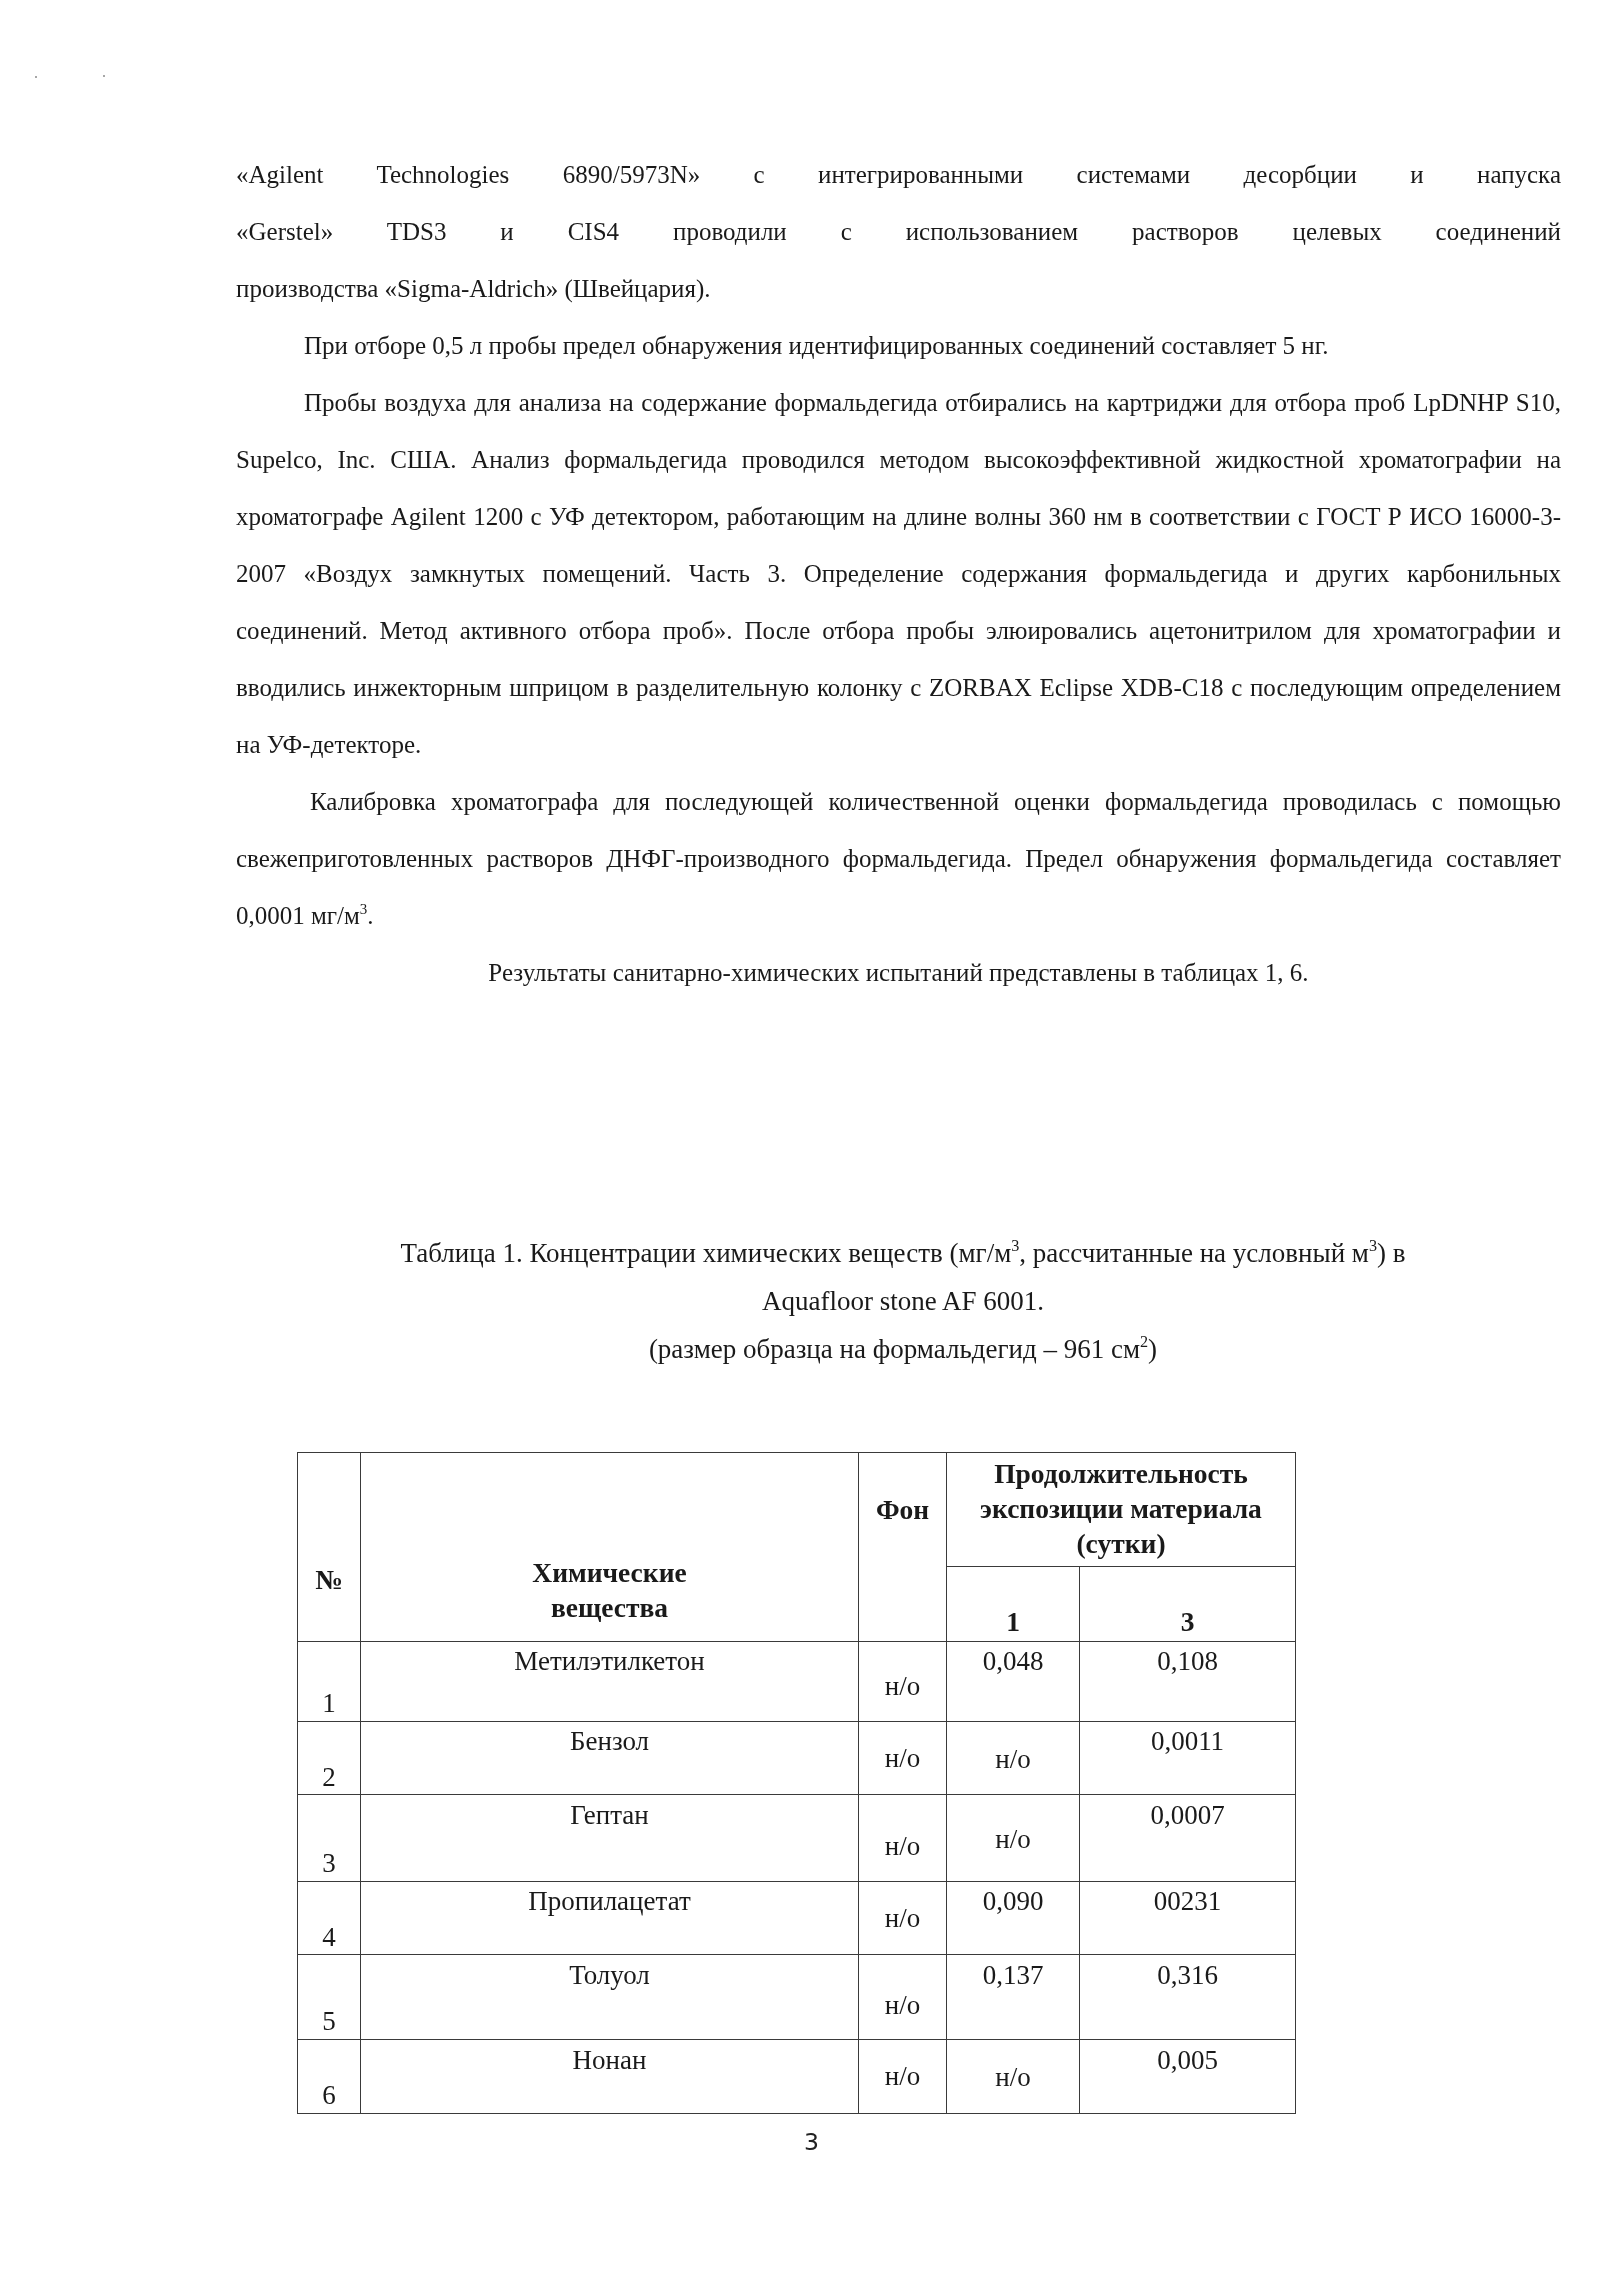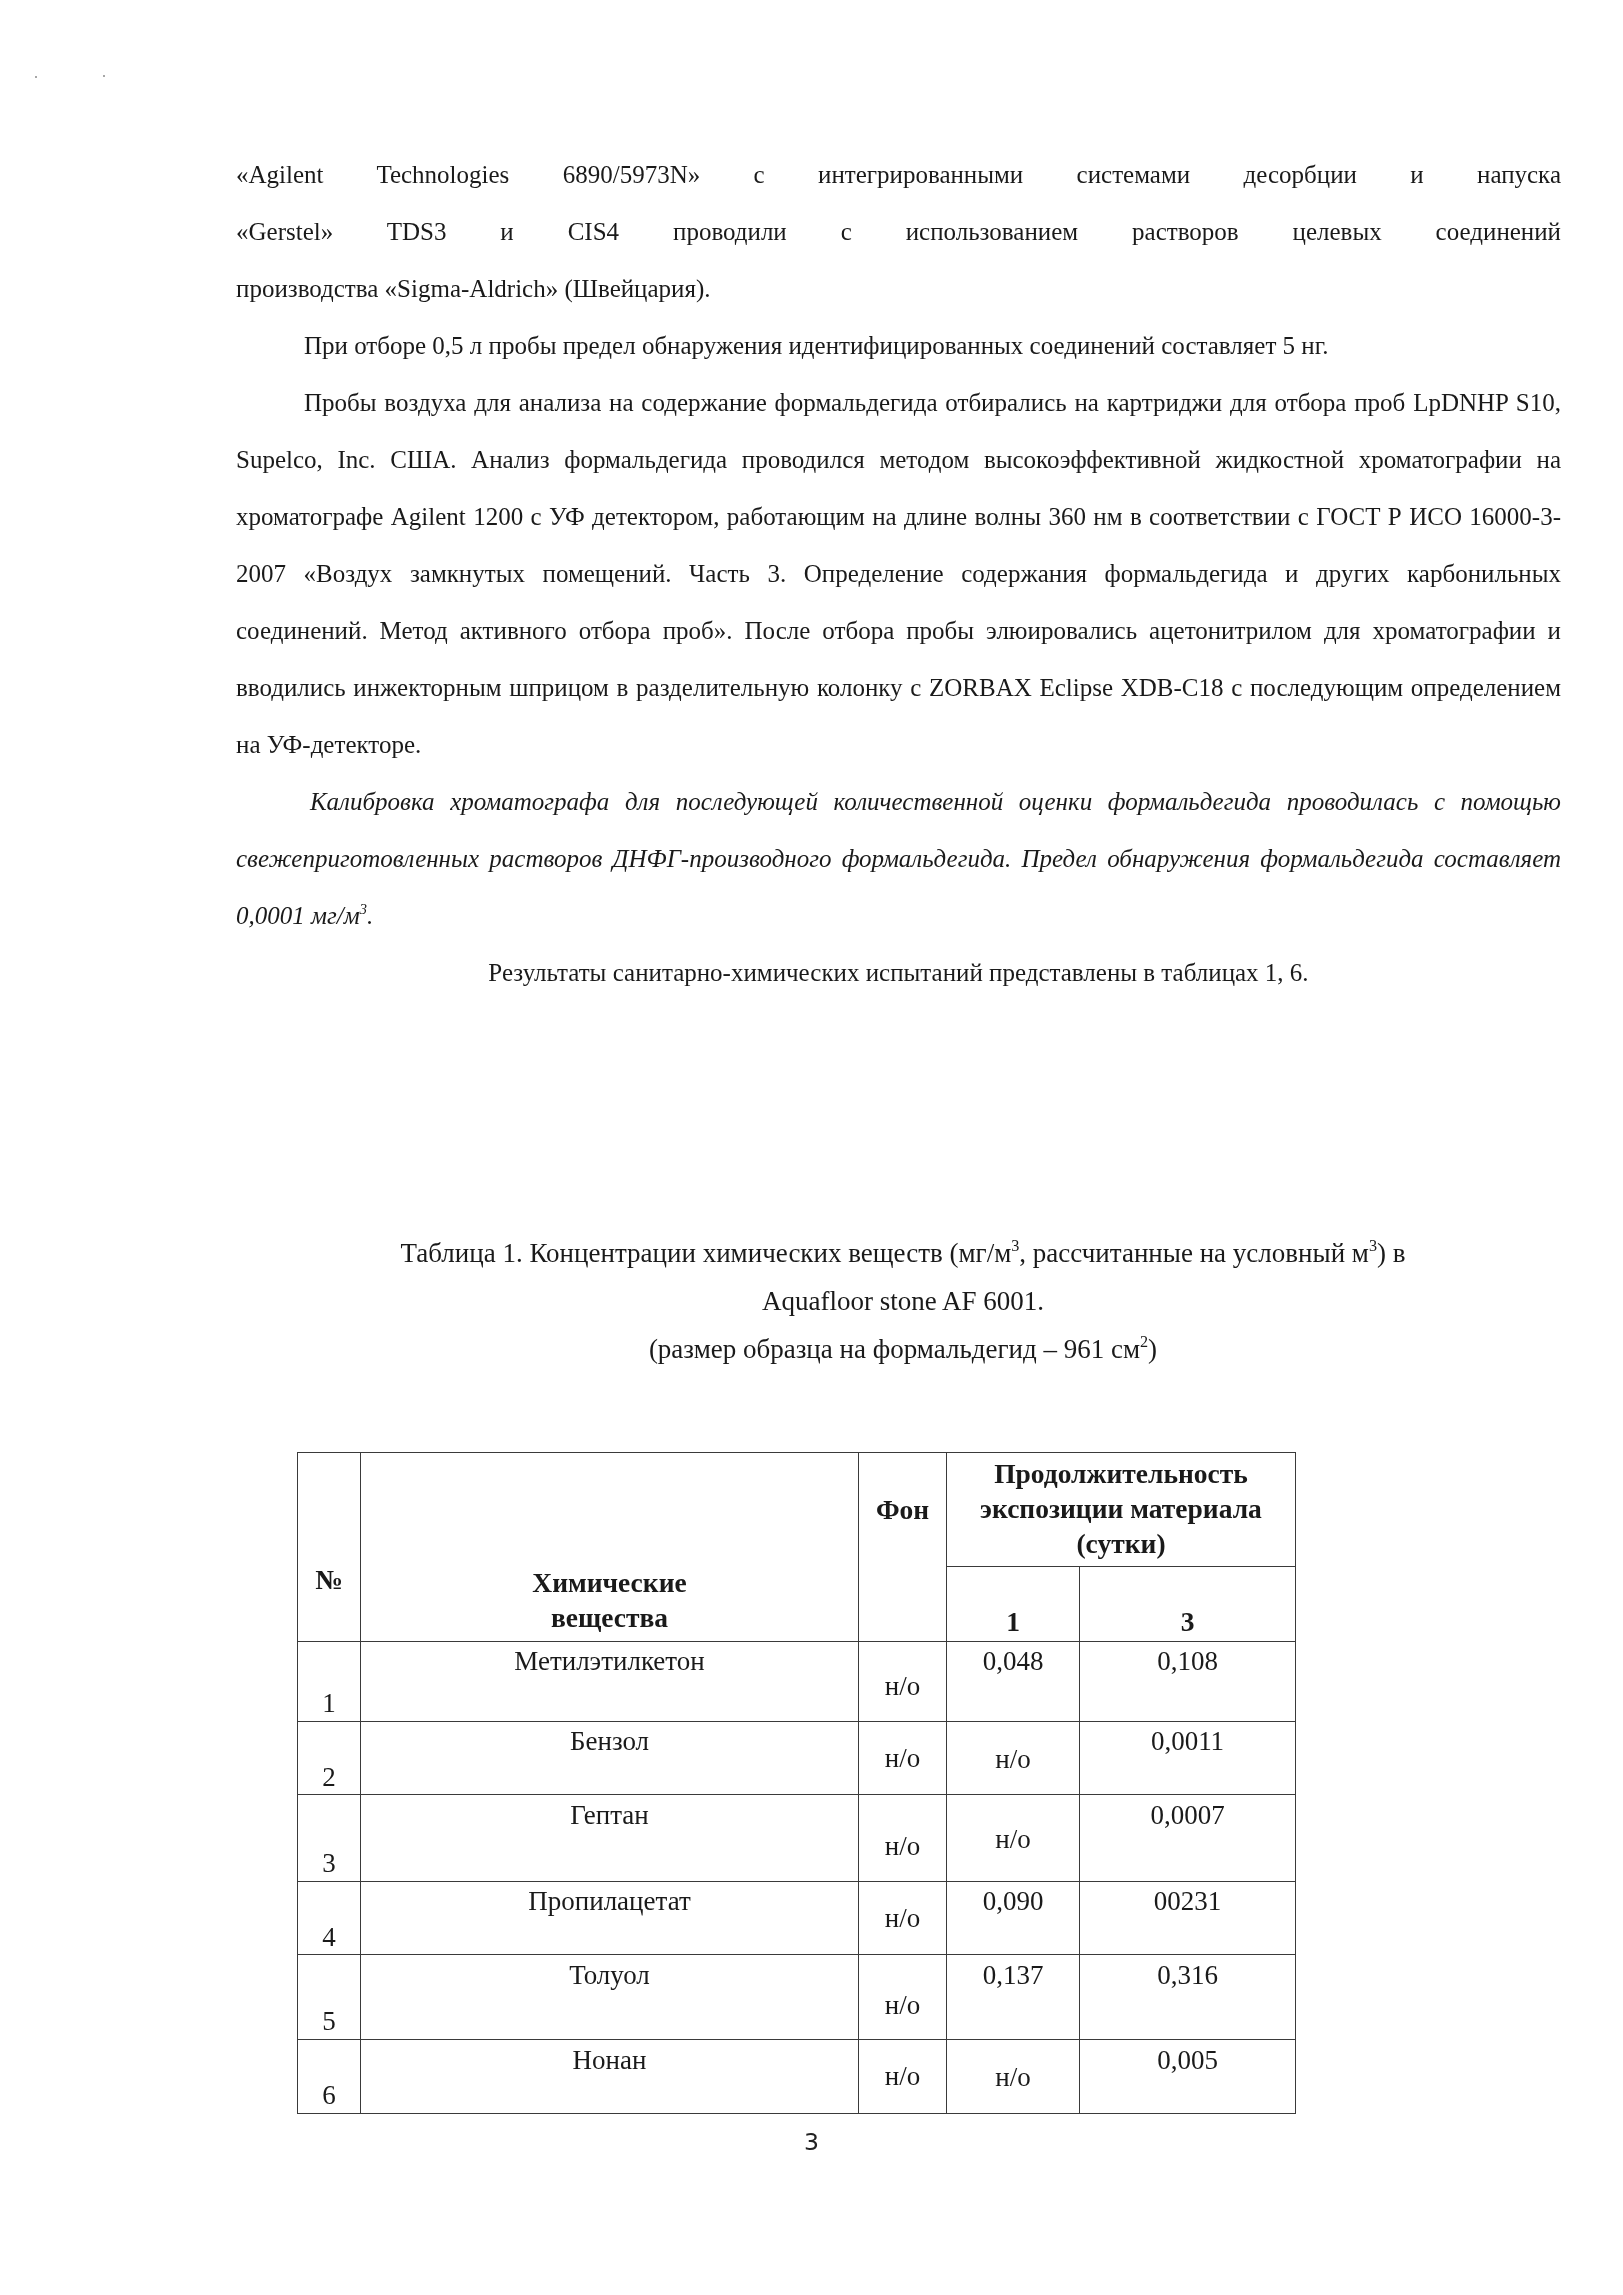--- a/index.html
+++ b/index.html
@@ -33,21 +33,20 @@
   }
   .body-text p {
     margin: 0;
     text-indent: 0;
   }
   .body-text p.indent {
     text-indent: 68px;
   }
   .body-text p.indent2 {
     text-indent: 74px;
-    font-style: italic;
   }
   .body-text p.center {
     text-align: center;
     text-align-last: center;
   }
   .body-text p + p { margin-top: 0; }
 
   .caption {
     position: absolute;
     left: 267px;
@@ -131,21 +130,21 @@
     <col style="width:63px">
     <col style="width:498px">
     <col style="width:88px">
     <col style="width:133px">
     <col style="width:216px">
   </colgroup>
   <thead>
     <tr>
       <th rowspan="2" class="h-num">№</th>
       <th rowspan="2" class="h-chem">
-          <div style="width:204px;margin:4px auto;">Химические вещества</div>
+          <div style="width:204px;margin:14px auto;">Химические вещества</div>
         </th>
       <th rowspan="2" class="h-fon">Фон</th>
       <th colspan="2" class="h-dur">
           <div style="width:283px;margin:0 auto;">Продолжительность экспозиции материала (сутки)</div>
         </th>
     </tr>
     <tr>
       <th class="h-day">1</th>
       <th class="h-day">3</th>
     </tr>

